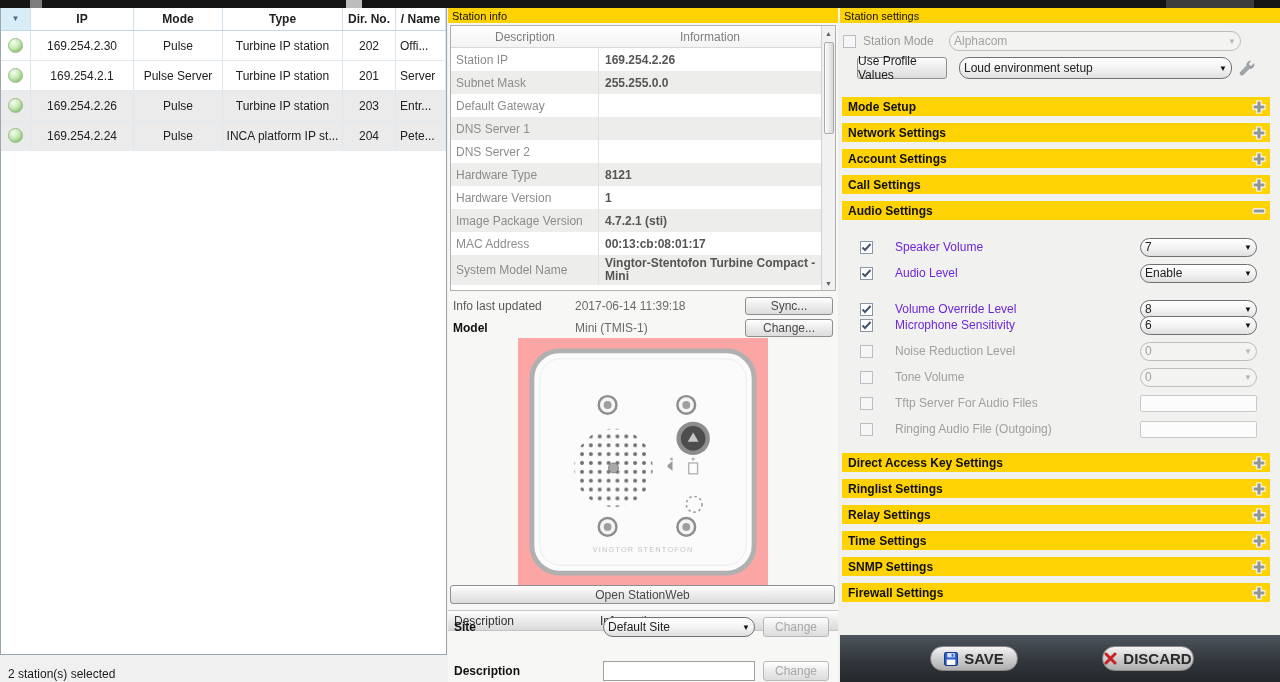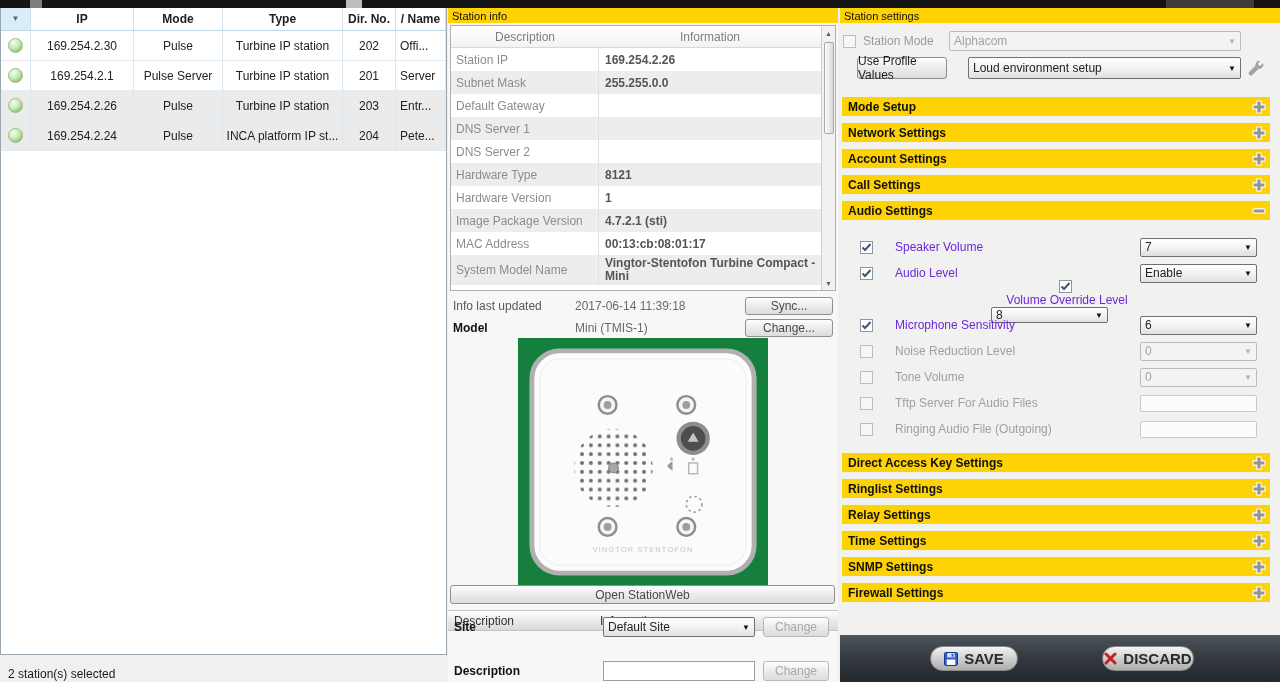--- a/index.html
+++ b/index.html
@@ -25,21 +25,21 @@
   .lt-row.selected { background:#ebebeb; }
   .orb { width:15px; height:15px; border-radius:50%; border:1px solid #9cb98e;
          background:radial-gradient(circle at 35% 28%, #f4fdee, #c8e9b6 45%, #8fc376 78%, #6ea557); }
   .statusbar { position:absolute; left:0; top:655px; width:447px; height:37px; background:#f0f0f0; display:flex; align-items:center; padding-left:8px; color:#1a1a1a; }
 
   
   .ybar { height:15px; background:#ffd203; color:#111; font-size:11px; display:flex; align-items:center; padding-left:4px; }
   .btn { background:linear-gradient(#ffffff,#ededed 45%,#dcdcdc); border:1px solid #8f8f8f; border-radius:3px;
          color:#4a4a4a; font-size:12px; display:flex; align-items:center; justify-content:center; cursor:default; }
   .btn.disabled { color:#a8a8a8; border-color:#b8b8b8; }
-  .sel { border:1px solid #707070; border-radius:2px; background:linear-gradient(#ffffff,#f2f2f2 55%,#dfdfdf);
+  .sel { border:1px solid #707070; border-radius:10px; background:linear-gradient(#ffffff,#f2f2f2 55%,#dfdfdf);
          display:flex; align-items:center; padding:0 4px; position:relative; }
   .sel .stxt { flex:1; overflow:hidden; white-space:nowrap; }
   .sel .arr { font-size:8px; color:#111; margin-left:3px; }
   .sel.disabled { background:#f3f3f1; border-color:#bcbcbc; color:#a2a2a2; }
   .sel.disabled .arr { color:#b5b5b5; }
   .tinput { border:1px solid #9f9f9f; background:#fff; height:20px; width:100%; font-family:inherit; font-size:12px; padding:0 3px; }
   .tinput.disabled { border-color:#c9c9c9; background:#fcfcfc; }
   .chk { width:13px; height:13px; border:1px solid #8a98a6; background:#fff; display:flex; align-items:center; justify-content:center; }
   .chk.unchecked { border-color:#b9bec4; background:#f6f6f6; }
 
@@ -57,39 +57,39 @@
   .it-row.tall .val { white-space:normal; line-height:13px; align-items:flex-start; padding-top:2px; }
   .vscroll { width:14px; background:#f1f1f1; border-left:1px solid #d0d0d0; display:flex; flex-direction:column; align-items:center; }
   .vs-arrow { height:14px; width:100%; display:flex; align-items:center; justify-content:center; font-size:7px; color:#606060; }
   .vs-thumb { width:10px; height:92px; margin-top:2px; border:1px solid #a9a9a9; border-radius:2px; background:linear-gradient(90deg,#fdfdfd,#d8d8d8); }
   .vs-fill { flex:1; }
   .meta-row { position:absolute; left:2px; width:386px; height:22px; display:flex; align-items:center; }
   .meta-row .mlab { width:125px; padding-left:3px; color:#5a5a5a; }
   .meta-row .mlab.bold { font-weight:bold; color:#111; }
   .meta-row .mval { flex:1; color:#6a6a6a; }
   .meta-row .btn { width:88px; height:18px; margin-right:3px; }
-  .img-card { position:absolute; left:70px; top:330px; width:250px; height:248px; background:#15803d; display:flex; align-items:center; justify-content:center; }
+  .img-card { position:absolute; left:70px; top:330px; width:250px; height:248px; background:#fca5a5; display:flex; align-items:center; justify-content:center; }
   .openweb { position:absolute; left:2px; top:577px; width:385px; height:19px; }
   .bot-head { position:absolute; left:0; top:602px; width:390px; height:21px; background:linear-gradient(#fdfdfd,#d9d9d9); border-top:1px solid #c8c8c8; border-bottom:1px solid #c4c4c4; display:flex; align-items:center; color:#333; }
   .bot-head .bh1 { width:152px; padding-left:6px; }
   .bot-row { position:absolute; left:0; width:390px; height:22px; display:flex; align-items:center; }
   .bot-row .blab { width:155px; padding-left:6px; font-weight:bold; color:#111; }
   .bot-row .sel, .bot-row .tinput { width:152px; height:20px; }
   .bot-row .btn { width:66px; height:20px; margin-left:8px; }
 
   
   .right-panel { position:absolute; left:840px; top:8px; width:440px; height:674px; background:#f1f1ef; }
   .right-panel .ybar { width:440px; }
   .sm-row { position:absolute; left:0; top:22px; width:440px; height:22px; display:flex; align-items:center; }
   .sm-row .chk { margin-left:3px; }
   .sm-row .smlab { color:#9a9a9a; margin-left:7px; width:86px; }
   .sm-row .sel { width:292px; height:20px; }
   .prof-row { position:absolute; left:0; top:48px; width:440px; height:24px; display:flex; align-items:center; }
   .prof-row .btn { width:90px; height:22px; margin-left:17px; color:#1a1a1a; }
-  .prof-row .sel { width:273px; height:22px; margin-left:21px; }
+  .prof-row .sel { width:273px; height:22px; margin-left:12px; }
   .wrench { margin-left:6px; display:flex; }
   .section-bar { position:absolute; left:2px; width:428px; height:19px; background:#ffd203; display:flex; align-items:center; justify-content:space-between; padding:0 4px 0 6px; font-weight:bold; color:#111; }
   .audio-panel { position:absolute; left:2px; top:218px; width:428px; height:228px; }
   .a-row { position:absolute; left:0; width:428px; height:20px; display:flex; align-items:center; }
   .a-row .alab { margin-left:22px; color:#6d28d9; flex:1; }
   .a-row.off .alab { color:#a0a0a0; }
   .a-row .chk { margin-left:18px; }
   .a-row .sel { width:117px; height:19px; margin-right:13px; }
   .a-row .tinput { width:117px; height:17px; margin-right:13px; border-radius:2px; }
   .darkbar { position:absolute; left:0; top:627px; width:440px; height:47px; background:linear-gradient(#4d545b,#31373c 55%,#23282c); display:flex; align-items:center; }
@@ -365,21 +365,21 @@
           <svg width="11" height="11" viewBox="0 0 11 11">
             <path d="M1.5 5.5 L4 8 L9.5 2" stroke="#44566e" stroke-width="2" fill="none"></path>
           </svg>
         </div>
       <div class="alab">Audio Level</div>
       <div class="sel">
           <span class="stxt">Enable</span>
           <span class="arr">▼</span>
         </div>
     </div>
-    <div class="a-row" style="top:54px;flex-direction:column;">
+    <div class="a-row" style="top:73px;">
       <div class="chk">
           <svg width="11" height="11" viewBox="0 0 11 11">
             <path d="M1.5 5.5 L4 8 L9.5 2" stroke="#44566e" stroke-width="2" fill="none"></path>
           </svg>
         </div>
       <div class="alab">Volume Override Level</div>
       <div class="sel">
           <span class="stxt">8</span>
           <span class="arr">▼</span>
         </div>

